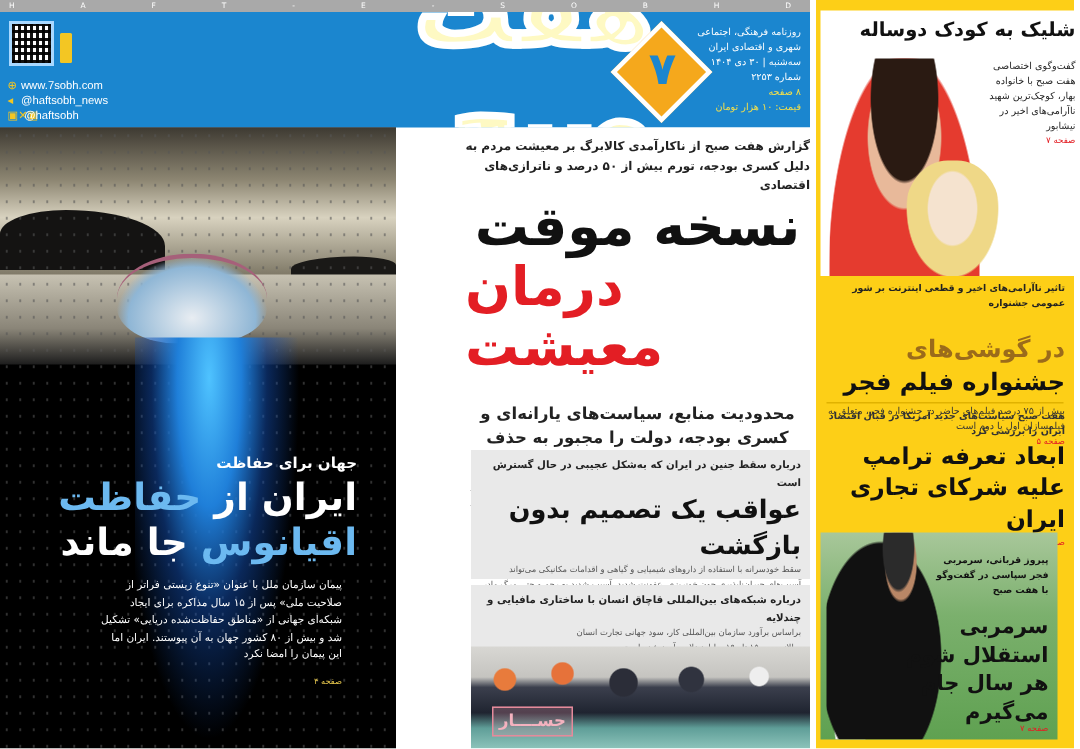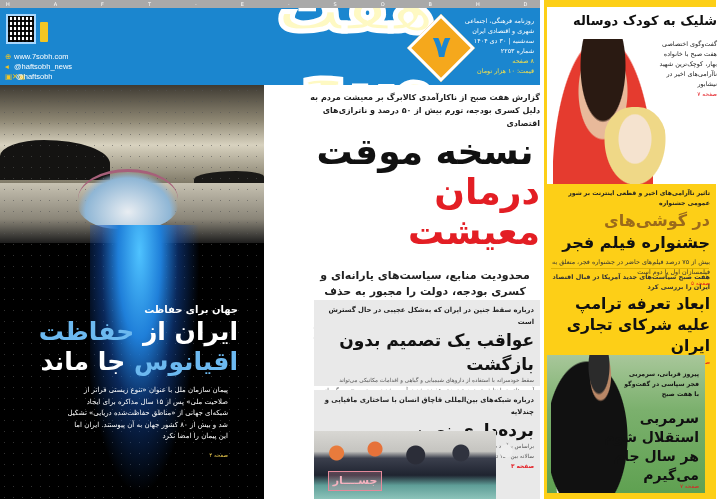--- a/index.html
+++ b/index.html
@@ -28,44 +28,44 @@
 .stars{position:absolute;inset:0;background-image:radial-gradient(#555 0.6px,transparent 0.8px);background-size:9px 11px;opacity:.6}
 .ocean-text{position:absolute;right:26px;top:218px;width:270px;direction:rtl;text-align:right;color:#fff}
 .ocean-kicker{font-size:10px;font-weight:bold;line-height:14px}
 .ocean-title{font-size:25px;font-weight:bold;line-height:30px;margin-top:0}
 .ocean-title .b{color:#6cb9f0}
 .ocean-body{font-size:7px;line-height:11.5px;margin-top:8px;width:165px;margin-right:10px}
 .ocean-page{font-size:5.5px;margin-top:9px;margin-right:10px;color:#e6c64c}
 .midcol{position:absolute;left:310px;top:85px;width:230px;height:414px;background:#fff}
 .lead-kicker{direction:rtl;text-align:right;font-size:8px;font-weight:bold;line-height:13px;margin-top:6px;color:#222}
 .lead-title1{direction:rtl;text-align:center;font-size:36px;font-weight:bold;color:#111;line-height:40px;margin-top:2px}
-.lead-title2{direction:rtl;text-align:right;font-size:36px;font-weight:bold;color:#e31e24;line-height:40px}
+.lead-title2{direction:rtl;text-align:left;font-size:36px;font-weight:bold;color:#e31e24;line-height:40px}
 .lead-sub{direction:rtl;text-align:center;font-size:11px;font-weight:bold;color:#222;line-height:16px;margin-top:16px}
 .lead-body{direction:rtl;text-align:justify;font-size:5.6px;color:#555;line-height:10px;margin:4px 4px 0}
 .pagelink{direction:rtl;text-align:right;font-size:5.8px;color:#e31e24;font-weight:bold;margin:3px 4px 0}
 .box{position:absolute;left:4px;width:226px;background:#e9e9e9;direction:rtl;text-align:right;padding:4px 6px}
 .box1{top:215px;height:86px}
 .box2{top:305px;height:109px;overflow:hidden}
 .box-kicker{font-size:6.8px;font-weight:bold;color:#222;line-height:12px}
 .box-title{font-size:17px;font-weight:bold;color:#111;line-height:24px}
 .box-body{font-size:5.6px;color:#555;line-height:9.5px}
-.boat-img{position:absolute;left:0;bottom:0;width:182px;height:68px;background:linear-gradient(180deg,#d8d7d3 0%,#c5c4c0 30%,#3b3f4d 40%,#1f2430 65%,#5f9e98 80%,#8cc3ba 100%)}
+.boat-img{position:absolute;left:0;bottom:0;width:226px;height:68px;background:linear-gradient(180deg,#d8d7d3 0%,#c5c4c0 30%,#3b3f4d 40%,#1f2430 65%,#5f9e98 80%,#8cc3ba 100%)}
 .people{position:absolute;left:0;top:6px;width:226px;height:40px;background-image:radial-gradient(circle at 10% 40%,#e87b3c 7px,transparent 8px),radial-gradient(circle at 27% 30%,#e6723a 7px,transparent 8px),radial-gradient(circle at 45% 45%,#2b2d38 9px,transparent 10px),radial-gradient(circle at 65% 40%,#30333f 8px,transparent 9px),radial-gradient(circle at 85% 35%,#eee 6px,transparent 7px)}
 .watermark{position:absolute;left:14px;bottom:8px;width:54px;height:20px;border:1px solid #e58a9b;color:#f4b2bf;font-size:11px;font-weight:bold;text-align:center;direction:rtl;line-height:18px;background:rgba(240,150,170,.25)}
 .rightcol{position:absolute;left:540px;top:0;width:180px;height:499px;background:#fff}
 .yframe{position:absolute;left:4px;top:0;width:172px;height:499px;background:#fdcf17}
 .child-box{position:absolute;left:7px;top:7px;width:178px;height:177px;background:#fff;overflow:hidden}
 .child-title{position:absolute;right:8px;top:6px;direction:rtl;font-size:13px;font-weight:bold;color:#111}
 .child-photo{position:absolute;left:6px;top:32px;width:100px;height:150px;background:radial-gradient(ellipse at 50% 18%,#2a1a12 0 22px,transparent 23px),radial-gradient(ellipse at 50% 35%,#e8b99a 0 24px,transparent 25px),radial-gradient(ellipse at 50% 95%,#e53b2f 0 50px,transparent 51px)}
 .doll{position:absolute;left:56px;top:100px;width:64px;height:80px;border-radius:45%;background:radial-gradient(ellipse at 50% 40%,#f5e3cf 0 16px,#efd887 17px 30px,transparent 31px)}
 .child-text{position:absolute;right:8px;top:32px;width:64px;direction:rtl;text-align:right;font-size:6.4px;line-height:10px;color:#222}
 .child-text .p{color:#e31e24;font-size:5.8px}
 .fest{position:absolute;right:10px;top:188px;width:160px;direction:rtl;text-align:right}
 .fest-k{font-size:6.2px;font-weight:bold;color:#222;line-height:10px}
-.fest-t1{font-size:16px;font-weight:bold;color:#9b6b1b;line-height:22px;margin-top:2px}
+.fest-t1{font-size:16px;font-weight:bold;color:#9b6b1b;line-height:22px;margin-top:14px}
 .fest-t2{font-size:16px;font-weight:bold;color:#111;line-height:22px}
 .fest-b{font-size:6.4px;color:#333;line-height:10px;margin-top:3px}
 .fest-p{font-size:5.6px;color:#e31e24;margin-top:3px}
 .sep{position:absolute;left:11px;top:268px;width:158px;border-top:1px solid #e0b200}
 .tariff{position:absolute;right:10px;top:272px;width:160px;direction:rtl;text-align:right}
 .tariff-k{font-size:6.4px;font-weight:bold;color:#333;line-height:10px}
 .tariff-t{font-size:15.5px;font-weight:bold;color:#111;line-height:21px;margin-top:2px}
 .tariff-p{font-size:5.6px;color:#e31e24;margin-top:2px}
 .coach-box{position:absolute;left:7px;top:355px;width:158px;height:138px;background:linear-gradient(180deg,#a8c79a 0%,#7bb06d 40%,#5fa151 100%);overflow:hidden}
 .coach-man{position:absolute;left:4px;top:0;width:80px;height:138px;background:radial-gradient(ellipse at 60% 8%,#2b2b2b 0 10px,transparent 11px),radial-gradient(ellipse at 62% 15%,#b98766 0 10px,transparent 11px),radial-gradient(ellipse at 45% 60%,#111 0 40px,transparent 41px),radial-gradient(ellipse at 20% 95%,#f4f4f4 0 10px,transparent 11px)}
@@ -152,21 +152,20 @@
 
   <article class="box box1">
     <div class="box-kicker">درباره سقط جنین در ایران که به‌شکل عجیبی در حال گسترش است</div>
     <div class="box-title">عواقب یک تصمیم بدون بازگشت</div>
     <div class="box-body">سقط خودسرانه با استفاده از داروهای شیمیایی و گیاهی و اقدامات مکانیکی می‌تواند آسیب‌های جبران‌ناپذیری چون خونریزی، عفونت شدید، آسیب شدید به رحم و حتی مرگ مادر داشته باشد</div>
     <div class="pagelink" style="margin:2px 0 0">صفحه ۶</div>
   </article>
 
   <article class="box box2">
     <div class="box-kicker">درباره شبکه‌های بین‌المللی قاچاق انسان با ساختاری مافیایی و چندلایه</div>
-    <div class="box-title">برده‌داری نوین</div>
     <div class="box-body" style="width:150px">براساس برآورد سازمان بین‌المللی کار، سود جهانی تجارت انسان سالانه بین ۱۵۰ تا ۱۹۰ میلیارد دلار برآورد شده است</div>
     <div class="pagelink" style="margin:2px 0 0">صفحه ۳</div>
     <div class="boat-img">
       <div class="people"></div>
       <div class="watermark">جســــار</div>
     </div>
   </article>
 </section>
 
 <aside class="rightcol">

